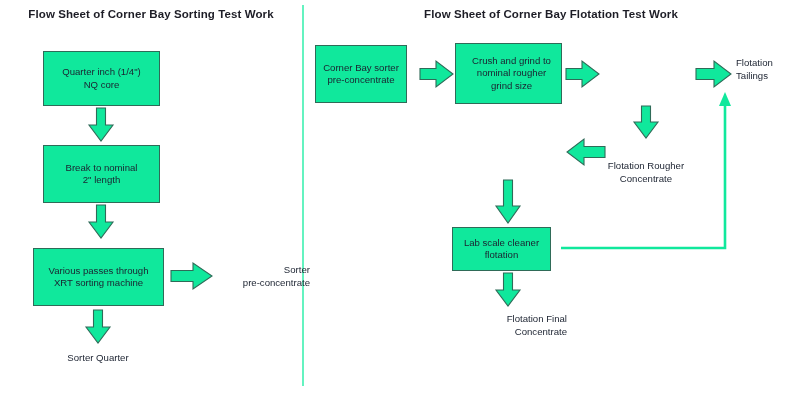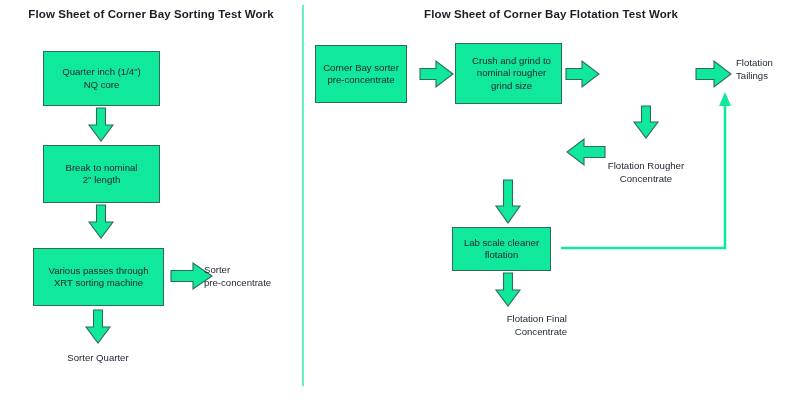--- a/index.html
+++ b/index.html
@@ -94,21 +94,21 @@
 
   <div class="node" style="left:33px;top:248px;width:131px;height:58px;">Various passes through
 XRT sorting machine</div>
 
   <div class="arrow" style="left:171px;top:262px;">
     <svg width="42" height="28" viewBox="0 0 42 28">
       <polygon points="0,8.5 22,8.5 22,1 41,14 22,27 22,19.5 0,19.5" fill="#10e89c" stroke="#2f6b58" stroke-width="1.1"></polygon>
     </svg>
   </div>
 
-  <div class="label" style="left:204px;top:264px;width:106px;text-align:left;">Sorter
+  <div class="label" style="left:204px;top:264px;width:106px;text-align:right;">Sorter
 pre-concentrate</div>
 
   <div class="arrow" style="left:85px;top:310px;">
     <svg width="26" height="34" viewBox="0 0 26 34">
       <polygon points="8.5,0 17.5,0 17.5,17 25,17 13,33 1,17 8.5,17" fill="#10e89c" stroke="#2f6b58" stroke-width="1.1"></polygon>
     </svg>
   </div>
 
   <div class="label" style="left:38px;top:352px;width:120px;">Sorter Quarter</div>
 

